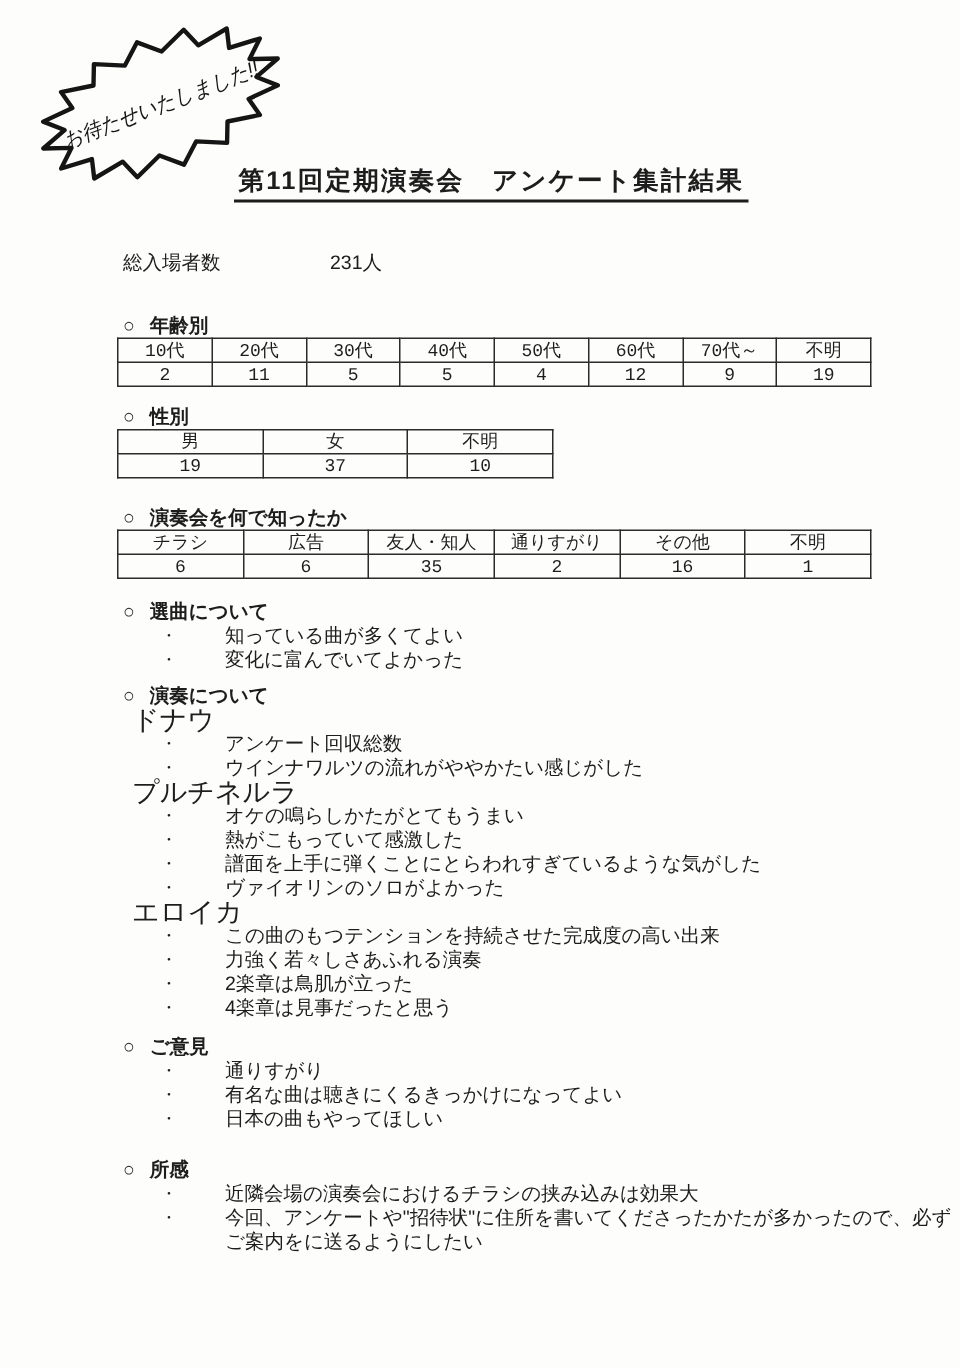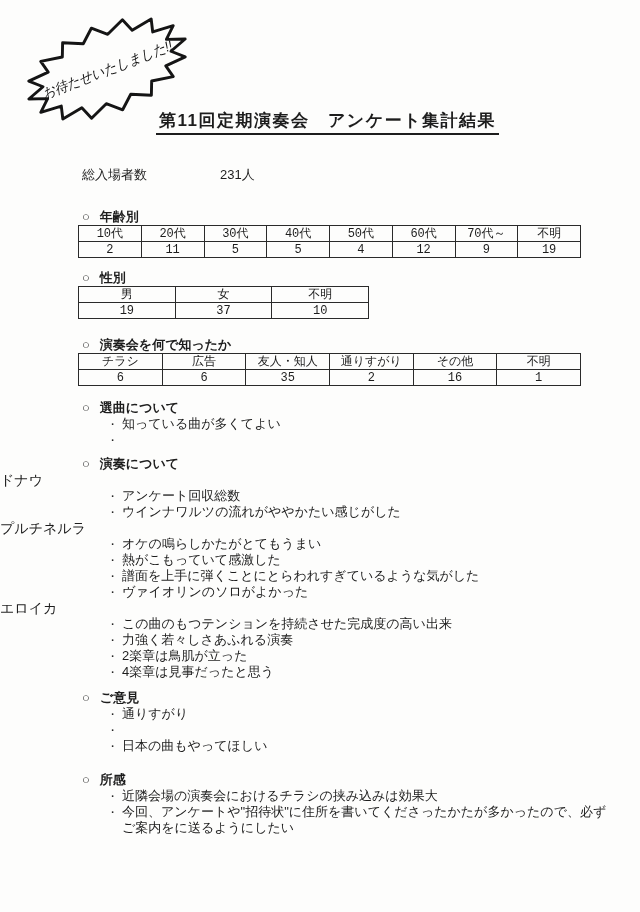--- a/index.html
+++ b/index.html
@@ -51,24 +51,24 @@
     text-align:center;
     height:15px;
     padding:0;
     line-height:14px;
     overflow:hidden;
     white-space:nowrap;
     font-family:Liberation Mono, monospace;
   }
 
   
-  .piece-name{font-size:14px;line-height:16px;}
+  .piece-name{margin-left:88px;font-size:18px;line-height:16px;}
   .bullet-row{display:flex;margin-left:107px;font-size:13px;line-height:16px;}
   .bullet-dot{width:15px;flex:0 0 15px;text-align:left;font-size:11px;line-height:16px;}
-  .bullet-text{max-width:486px;}
+  .bullet-text{max-width:486px;margin-left:28px;}
 </style>
 </head>
 <body>
 
 <div class="page">
 
   <svg class="badge" viewBox="0 0 200 120" preserveAspectRatio="xMidYMid meet">
     <g transform="rotate(-21 100 60)">
       <polygon points="192,60 172.6,67 185,78.4 161.5,80 165,93.9 141.1,89.9 135.2,104.4 114.4,95.3 100,108 85.6,95.3 64.8,104.4 58.9,89.9 35,93.9 38.5,80 15,78.4 27.4,67 8,60 27.4,53 15,41.6 38.5,40 35,26.1 58.9,30.1 64.8,15.6 85.6,24.7 100,12 114.4,24.7 135.2,15.6 141.1,30.1 165,26.1 161.5,40 185,41.6 172.6,53" fill="#fdfdfc" stroke="#151515" stroke-width="3.2" stroke-linejoin="round"></polygon>
       <text x="100" y="66" text-anchor="middle" font-size="15.5" font-style="italic" textLength="152" lengthAdjust="spacingAndGlyphs" fill="#151515">お待たせいたしました!!</text>
@@ -162,20 +162,21 @@
   <div class="sec-head mt14">
     <span class="maru">○</span>
     <span>選曲について</span>
   </div>
   <div class="bullet-row">
     <span class="bullet-dot">・</span>
     <span class="bullet-text">知っている曲が多くてよい</span>
   </div>
   <div class="bullet-row">
     <span class="bullet-dot">・</span>
+    <span class="bullet-text">変化に富んでいてよかった</span>
   </div>
 
   <div class="sec-head mt8">
     <span class="maru">○</span>
     <span>演奏について</span>
   </div>
 
   <div class="piece-name">ドナウ</div>
   <div class="bullet-row">
     <span class="bullet-dot">・</span>
@@ -225,20 +226,21 @@
   <div class="sec-head mt10">
     <span class="maru">○</span>
     <span>ご意見</span>
   </div>
   <div class="bullet-row">
     <span class="bullet-dot">・</span>
     <span class="bullet-text">通りすがり</span>
   </div>
   <div class="bullet-row">
     <span class="bullet-dot">・</span>
+    <span class="bullet-text">有名な曲は聴きにくるきっかけになってよい</span>
   </div>
   <div class="bullet-row">
     <span class="bullet-dot">・</span>
     <span class="bullet-text">日本の曲もやってほしい</span>
   </div>
 
   <div class="sec-head mt18">
     <span class="maru">○</span>
     <span>所感</span>
   </div>

